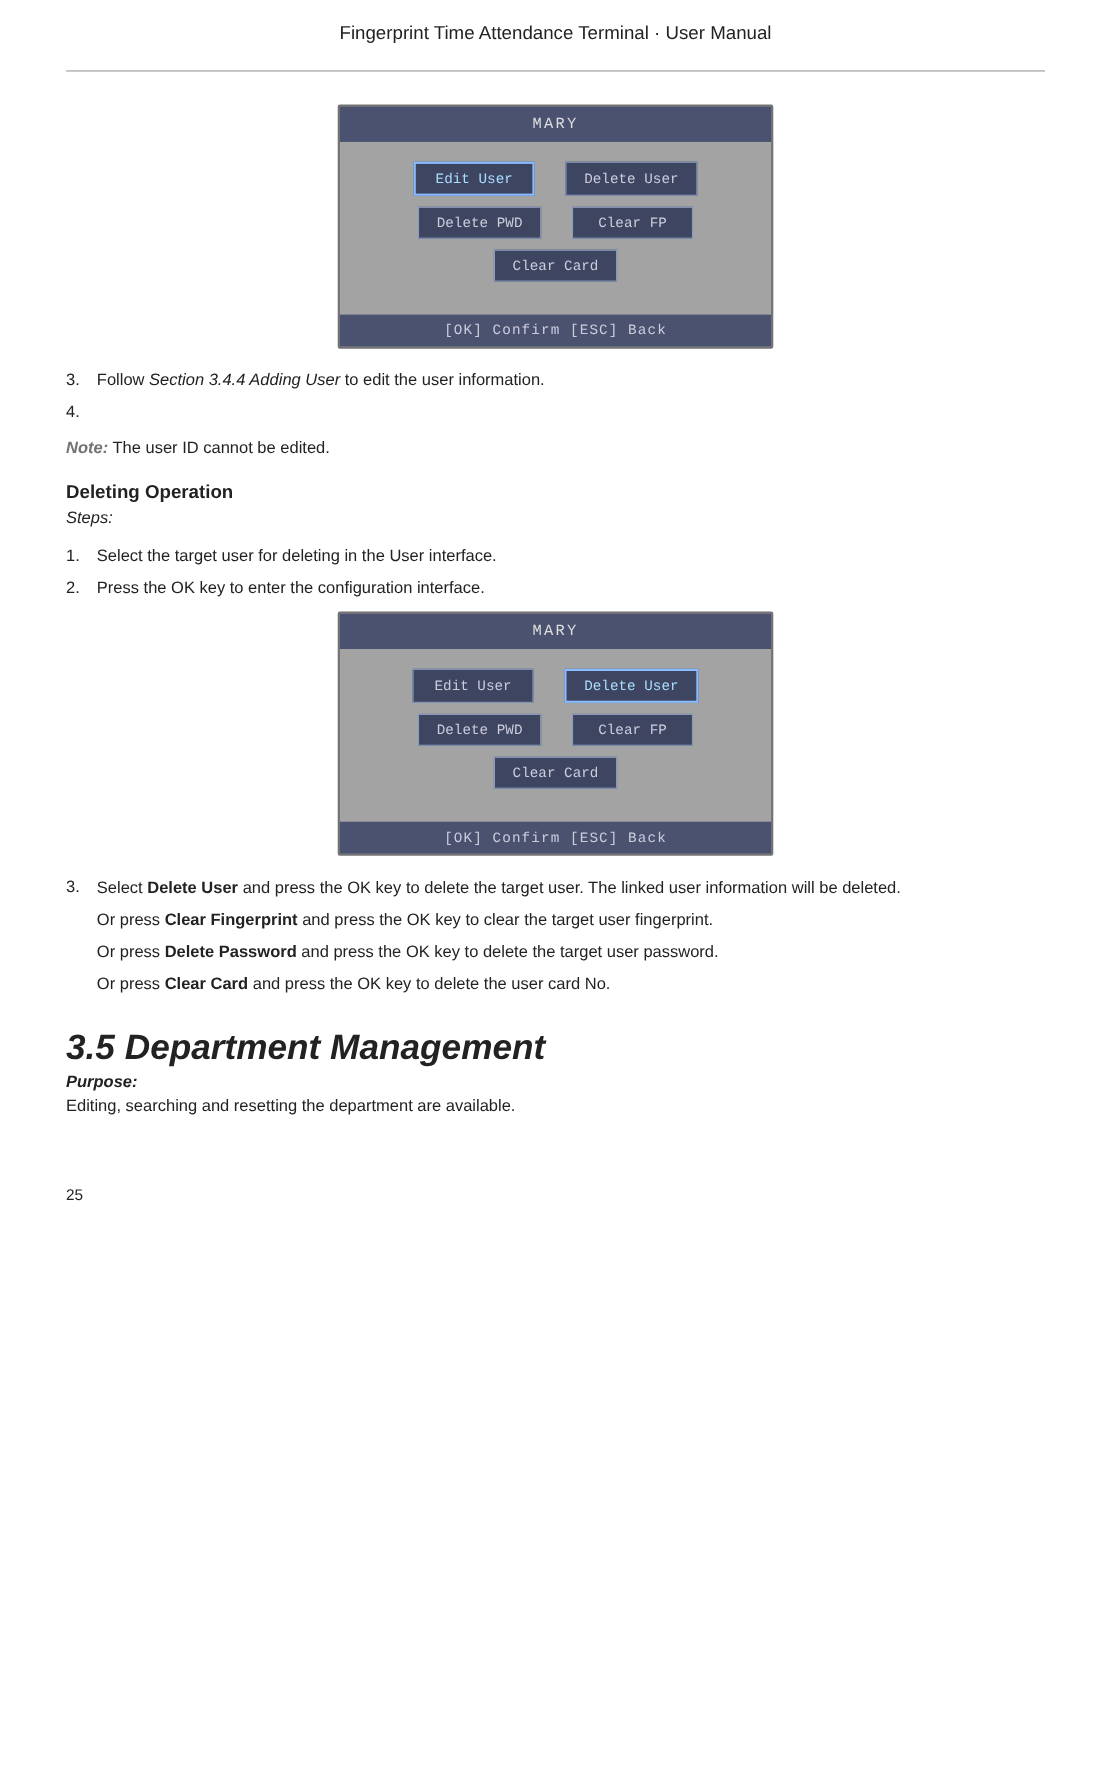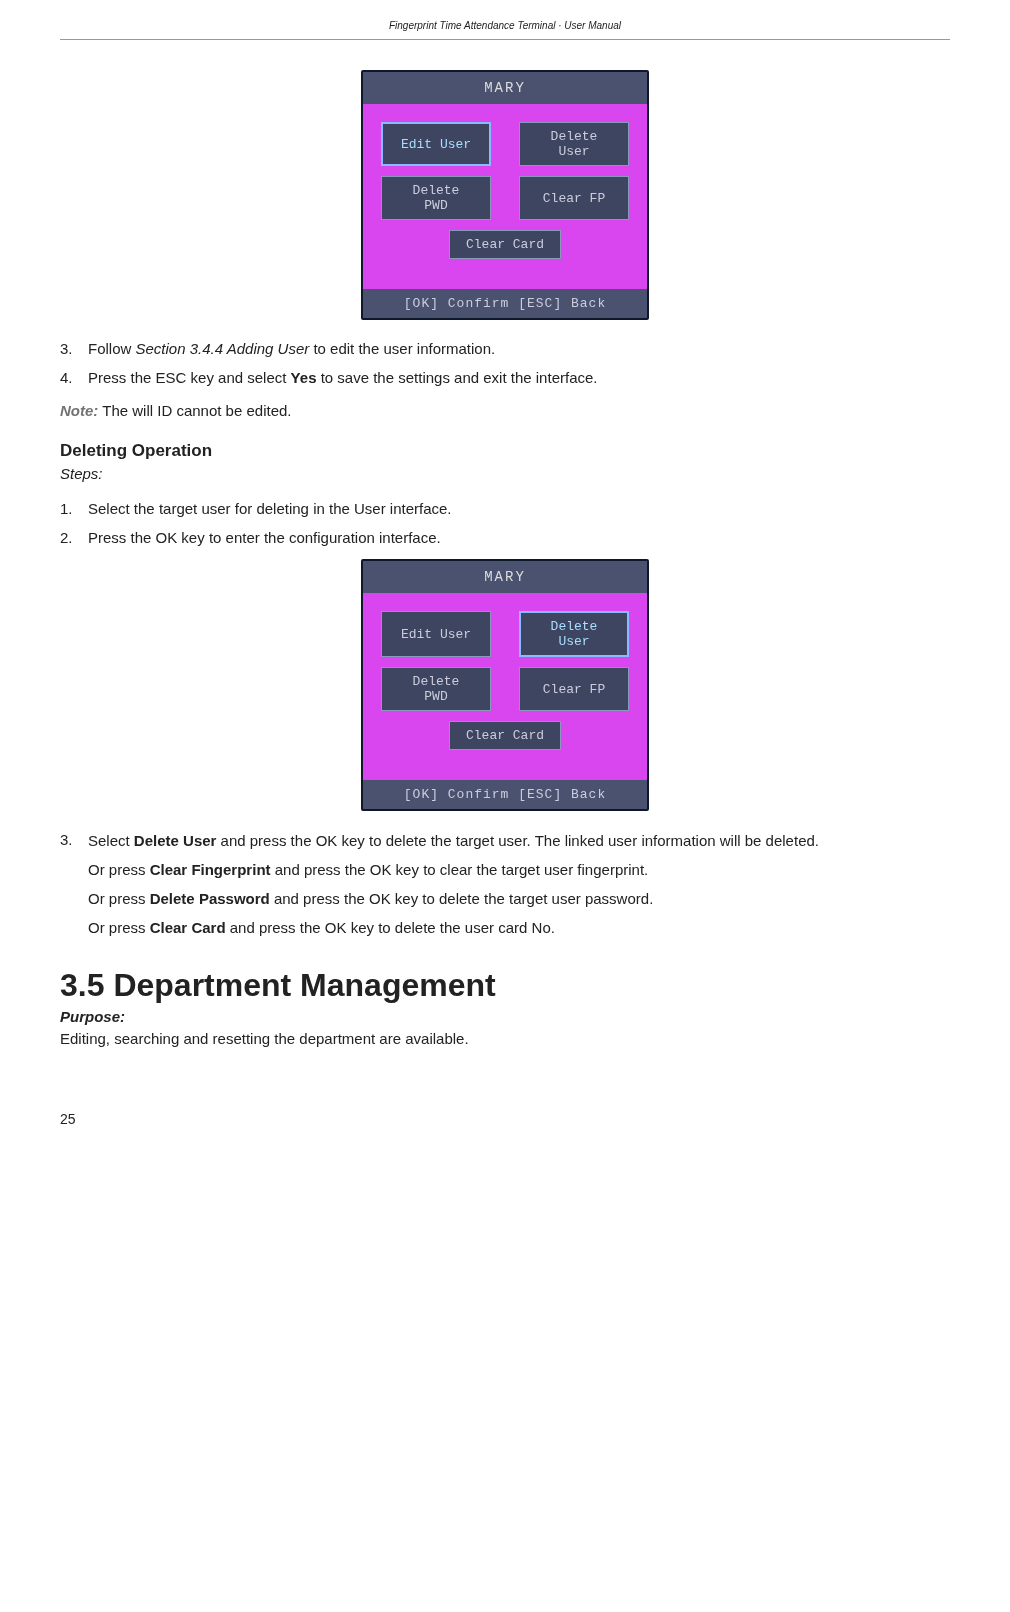--- a/index.html
+++ b/index.html
@@ -7,35 +7,34 @@
       width: 1010px;
       min-height: 1612px;
       background: #fff;
       font-family: Arial, sans-serif;
       font-size: 15px;
       color: #222;
       padding: 20px 60px 60px 60px;
     }
     .page-header {
       text-align: center;
-      font-size: 10px;
+      font-size: 17px;
       font-weight: bold;
       border-bottom: 1px solid #999;
-      padding-bottom: 8px;
+      padding-bottom: 24px;
       margin-bottom: 30px;
-      font-style: italic;
     }
     .page-header span { font-weight: normal; }
 
     
     .terminal-screen {
-      width: 288px;
+      width: 396px;
       margin: 0 auto 18px auto;
-      background: #d946ef;
-      border: 2px solid #0f172a;
+      background: #a3a3a3;
+      border: 2px solid #737373;
       border-radius: 2px;
       padding: 0;
       font-family: 'Courier New', monospace;
     }
     .terminal-title {
       background: #4a5270;
       color: #ddd;
       text-align: center;
       padding: 8px 0;
       font-size: 14px;
@@ -123,20 +122,21 @@
     .para {
       margin-bottom: 5px;
       line-height: 1.6;
     }
 
     h1.big-section {
       font-size: 32px;
       font-weight: bold;
       margin-top: 22px;
       margin-bottom: 4px;
+      font-style: italic;
     }
     .purpose-label {
       font-style: italic;
       font-weight: bold;
       margin-bottom: 2px;
     }
 
     .page-number {
       text-align: left;
       margin-top: 60px;
@@ -174,26 +174,25 @@
 </div>
 
 <div class="content">
   <ol class="step-list">
     <li>
       <span class="num">3.</span>
       <span>Follow <span class="italic">Section 3.4.4 Adding User</span> to edit the user information.</span>
     </li>
     <li>
       <span class="num">4.</span>
-      <span>Press the ESC key and select <span class="bold">Yes</span> to save the settings and exit the interface.</span>
     </li>
   </ol>
   <div class="note-line">
     <span class="note-label">Note:</span>
-    <span> The will ID cannot be edited.</span>
+    <span> The user ID cannot be edited.</span>
   </div>
 </div>
 
 <div class="content">
   <h2 class="section-title">Deleting Operation</h2>
   <p class="steps-label">Steps:</p>
   <ol class="step-list">
     <li>
       <span class="num">1.</span>
       <span>Select the target user for deleting in the User interface.</span>

